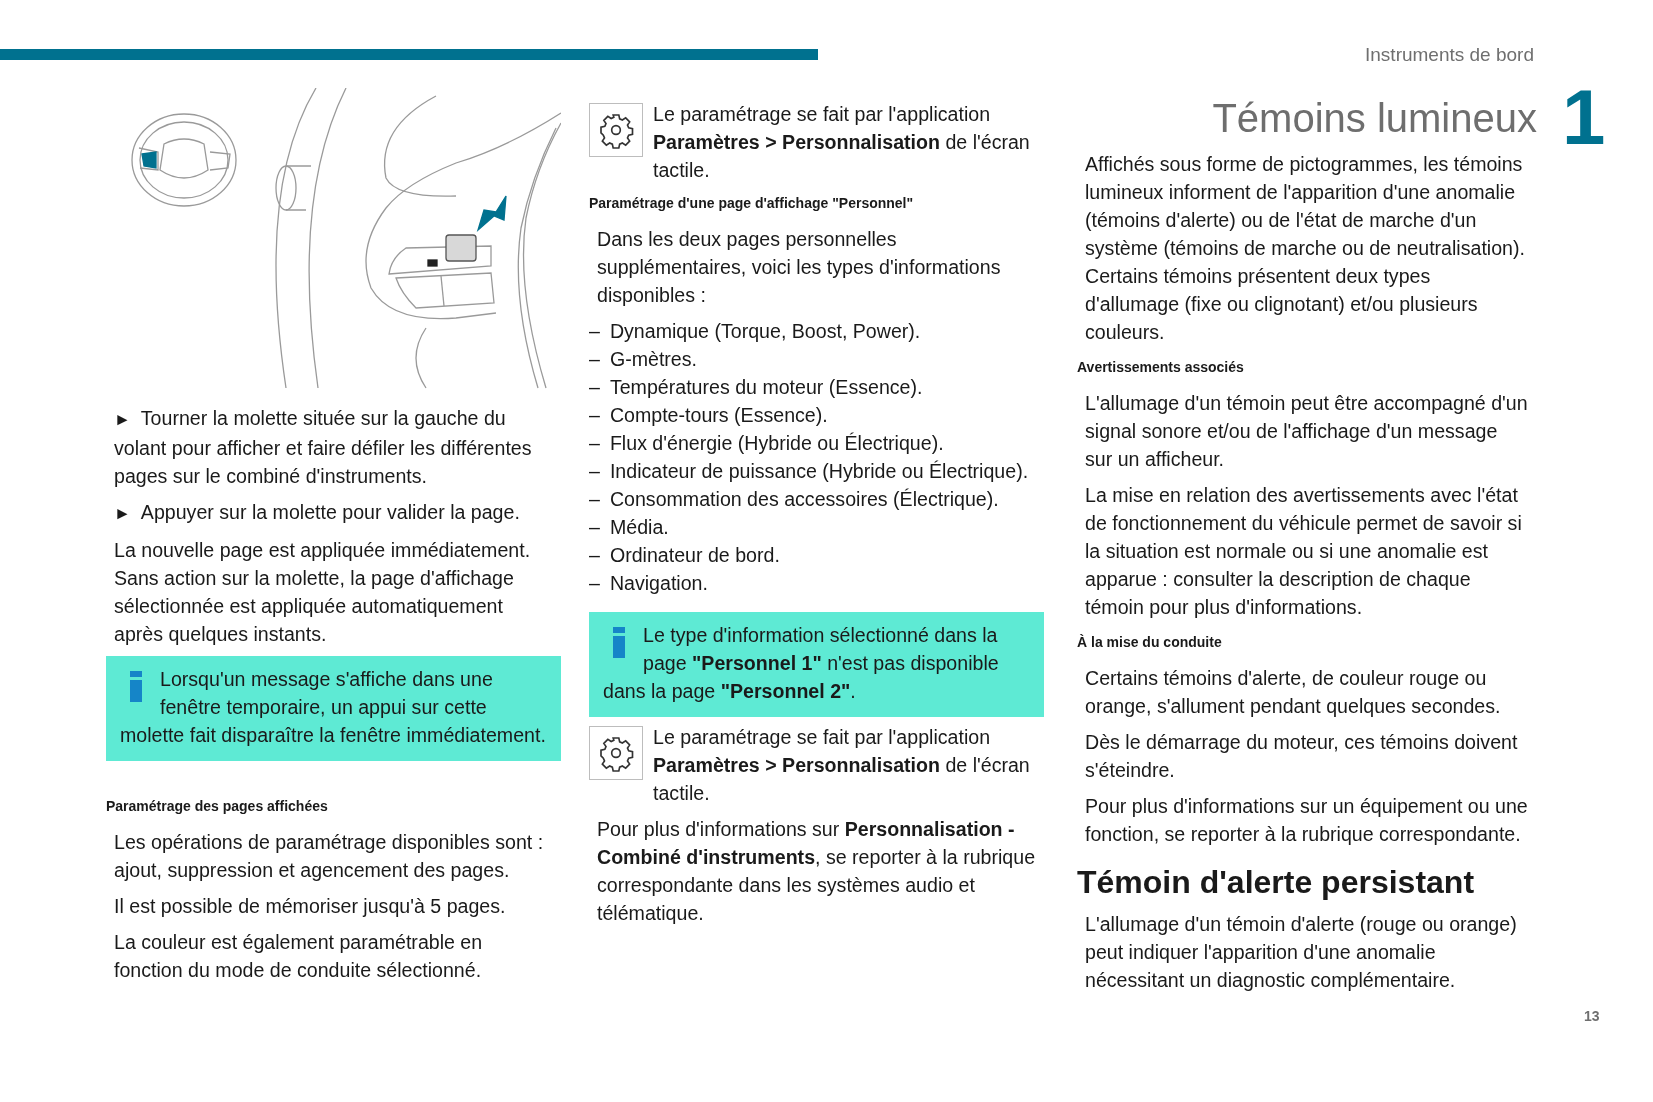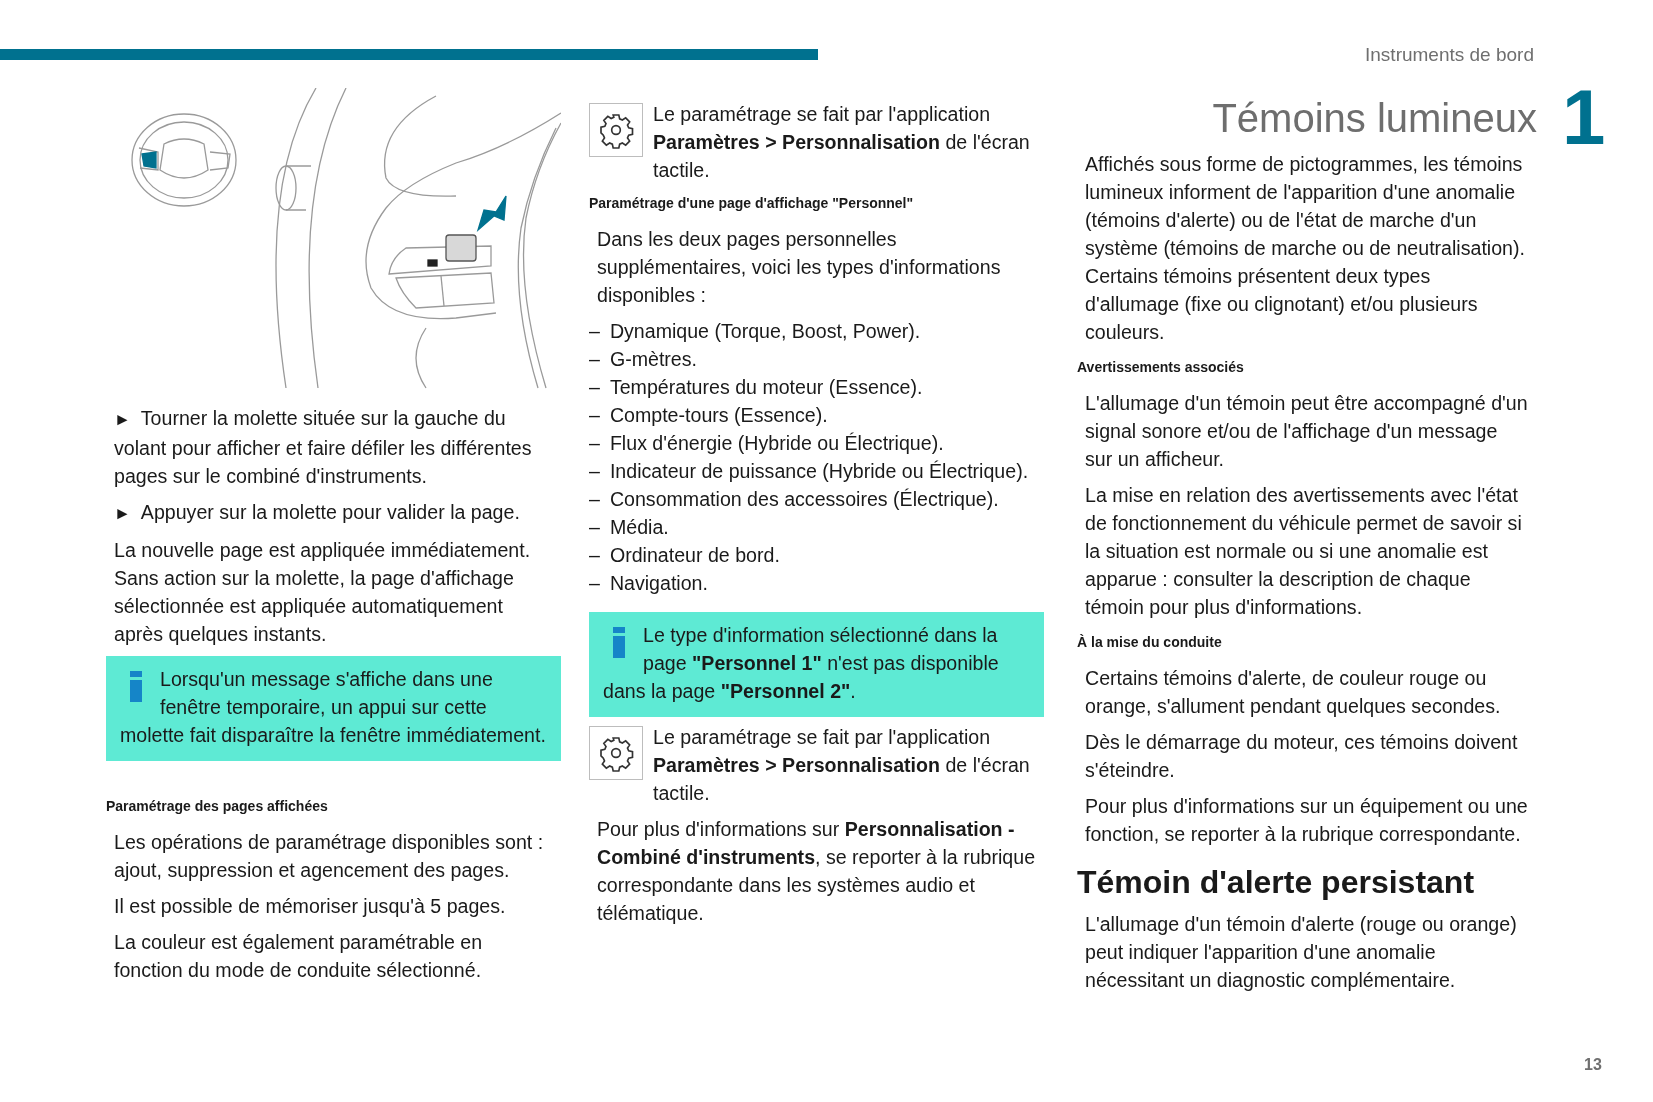--- a/index.html
+++ b/index.html
@@ -1,21 +1,21 @@
 <!DOCTYPE html>
 <html><head>
 <meta charset="utf-8">
 <style>
   html, body { margin: 0; padding: 0; background: #ffffff; }
   body { width: 1653px; height: 1102px; position: relative; overflow: hidden;
          font-family: "Liberation Sans", sans-serif; color: #1a1a1a; }
   .top-bar { position: absolute; left: 0; top: 49px; width: 818px; height: 11px; background: #00718f; }
   .running-head { position: absolute; right: 119px; top: 44px; font-size: 19px; color: #6f6f6f; }
   .chapter-num { position: absolute; left: 1562px; top: 78px; font-size: 78px; font-weight: bold; color: #00718f; line-height: 1; }
-  .page-num { position: absolute; left: 1584px; top: 1056px; font-size: 16px; font-weight: bold; color: #6f6f6f; }
+  .page-num { position: absolute; left: 1584px; top: 1008px; font-size: 14px; font-weight: bold; color: #6f6f6f; }
 
   .col { position: absolute; top: 88px; font-size: 19.6px; line-height: 28px; }
   .col1 { left: 106px; width: 455px; }
   .col2 { left: 589px; width: 455px; top: 100px; }
   .col3 { left: 1077px; width: 460px; top: 92px; }
 
   p { margin: 8px; }
   .b { font-weight: bold; }
   .h3 { font-weight: bold; font-size: 14px; line-height: 27px; margin: 6px 0 8px 0; }
   .h1-grey { font-size: 40px; color: #6e6e6e; line-height: 48px; margin: 2px 0 8px 0; text-align: right; }

